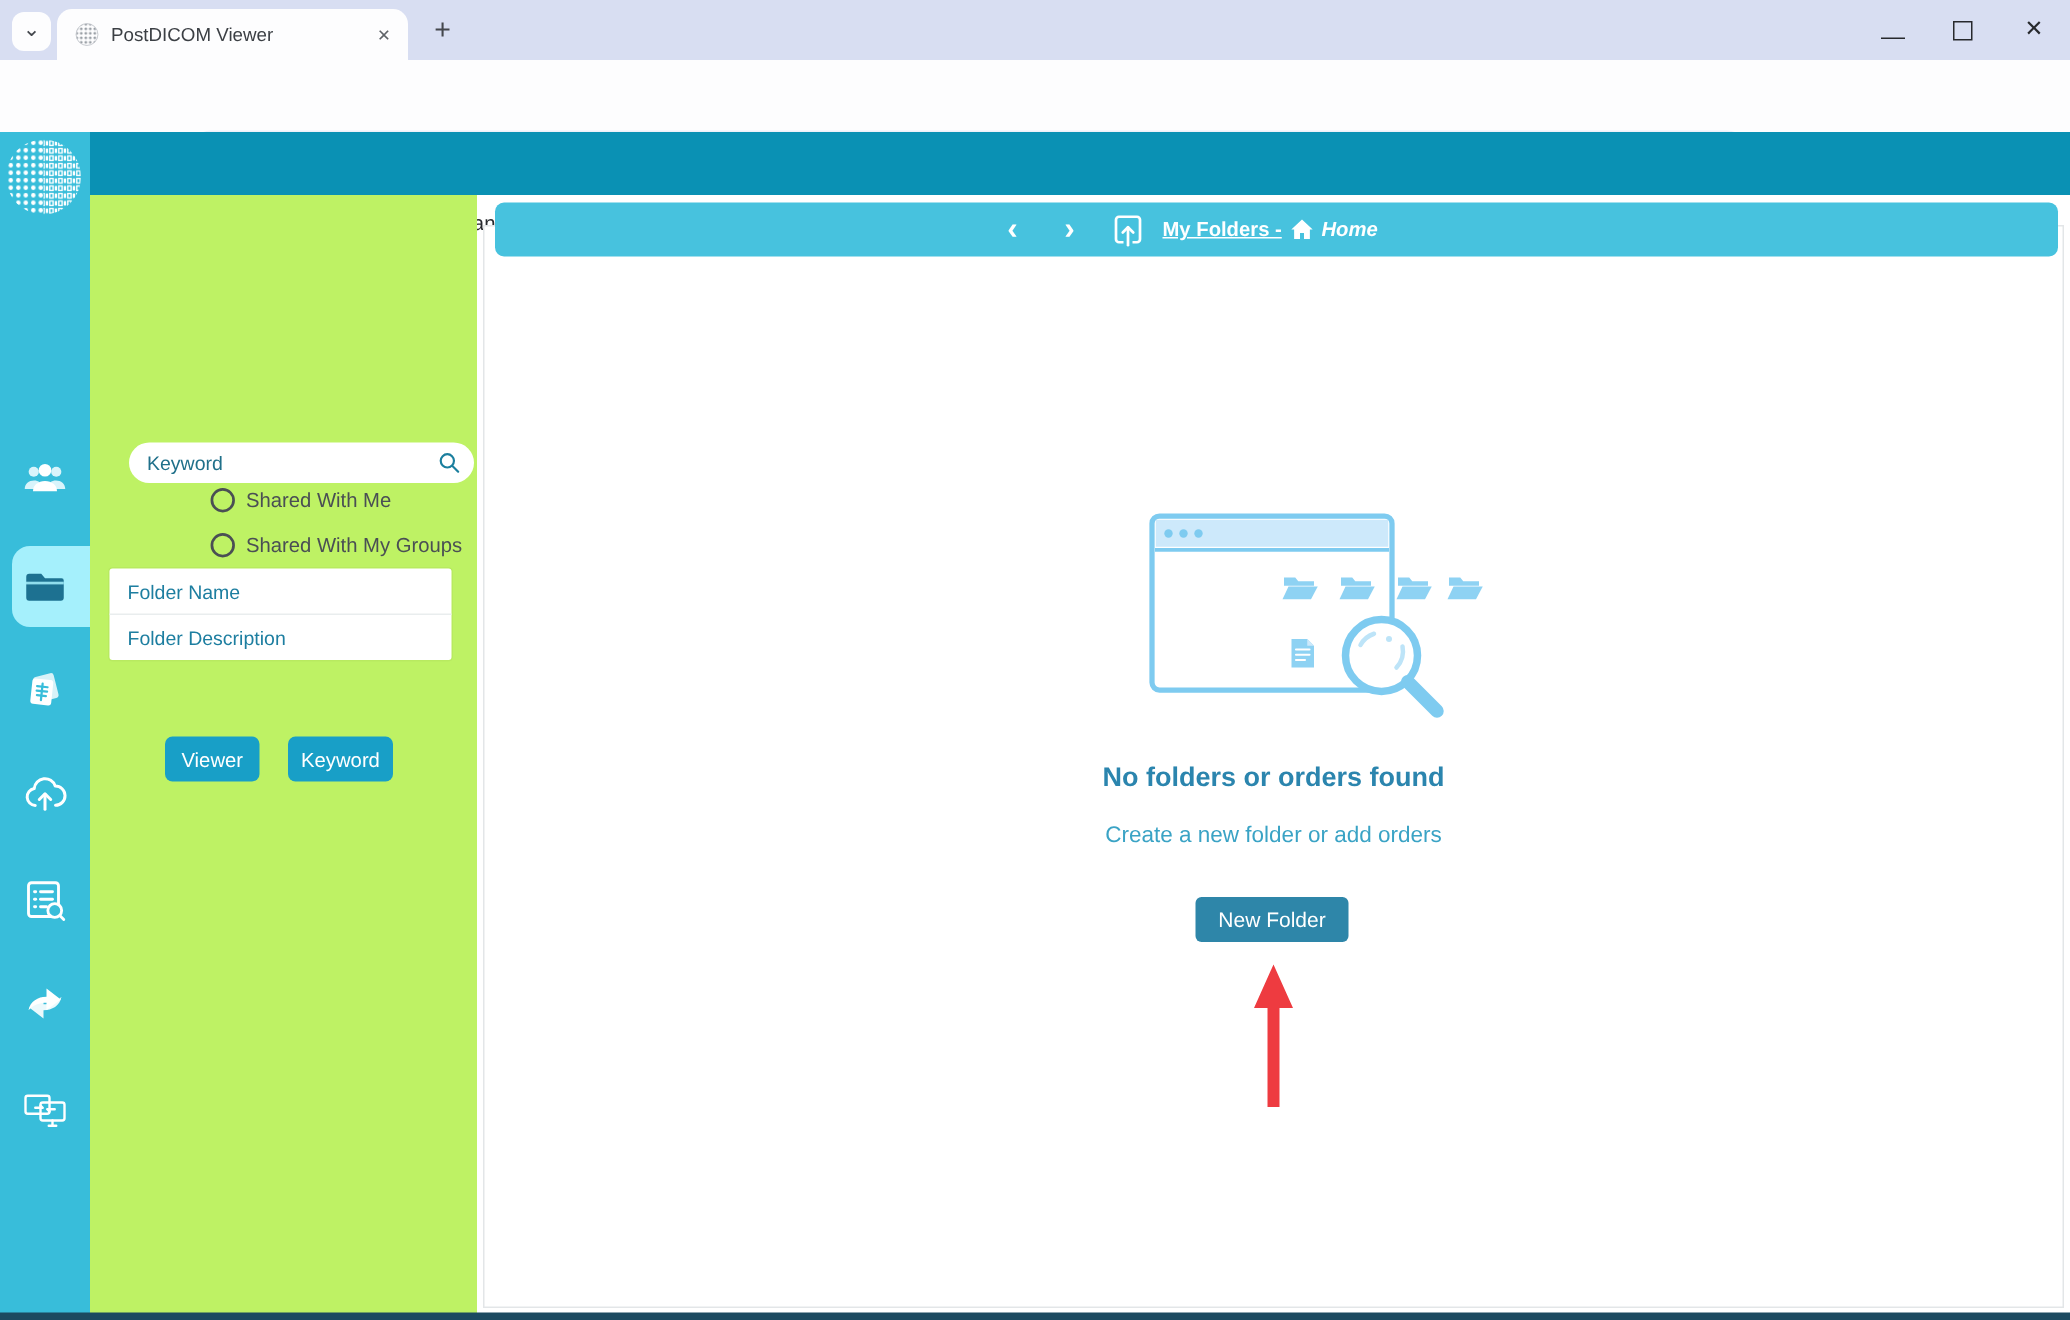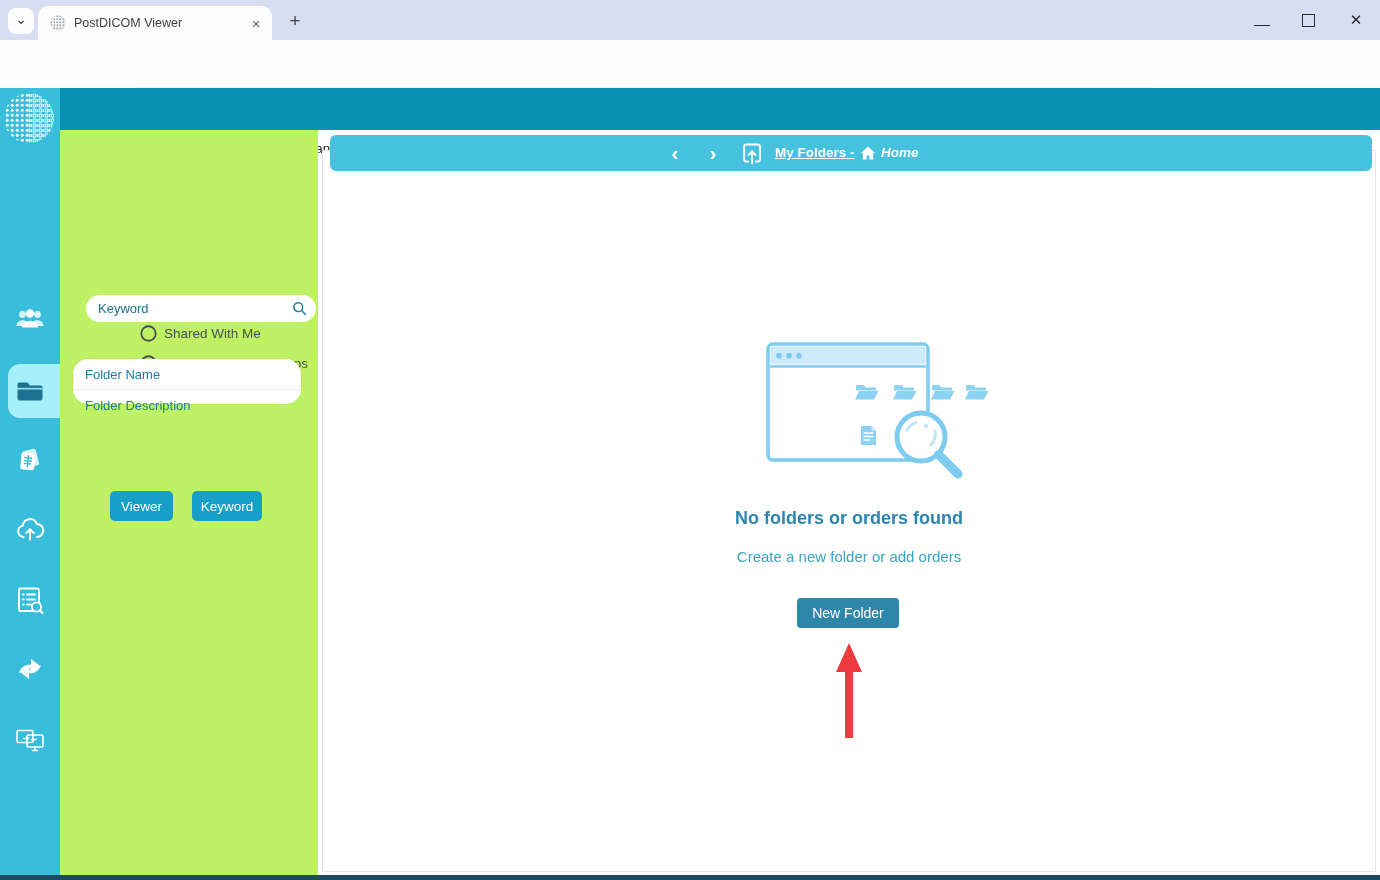--- a/index.html
+++ b/index.html
@@ -53,22 +53,22 @@
   .radio-row { left:80px; height:20px; display:flex; align-items:center; gap:7px;
     cursor:pointer; }
   .radio-row span.lbl { font-size:13.5px; color:#4a4f54; }
   #keyword-wrap { left:86px; top:295px; width:230px; height:27px; background:#fff;
     border-radius:14px; }
   #keyword-input { position:absolute; left:12px; top:0; width:190px; height:27px;
     border:none; outline:none; background:transparent; font-size:13px; color:#1d7ea0;
     font-family:"Liberation Sans",sans-serif; }
   #keyword-input::placeholder { color:#20708a; opacity:1; }
   #keyword-mag { position:absolute; right:8px; top:5px; width:17px; height:17px; }
-  #fields-box { left:73px; top:359px; width:228px; height:45px; background:#fff;
-    border-radius:15px; box-shadow:0 0 0 1px rgba(0,0,0,0.03); }
+  #fields-box { left:73px; top:379px; width:228px; height:61px; background:#fff;
+    border-radius:2px; box-shadow:0 0 0 1px rgba(0,0,0,0.03); }
   .field-input { position:absolute; left:0; width:228px; height:30px; border:none;
     outline:none; background:transparent; padding-left:12px; font-size:13px;
     color:#1d7ea0; font-family:"Liberation Sans",sans-serif; }
   .field-input::placeholder { color:#1d7ea0; opacity:1; }
   #field-divider { position:absolute; left:0; top:30px; width:228px; height:1px;
     background:#e9edee; }
   .teal-btn { top:491px; height:30px; background:#189fc7; border:none; border-radius:5px;
     color:#fff; font-size:13.5px; font-family:"Liberation Sans",sans-serif;
     cursor:pointer; }
   #clear-btn { left:110px; width:63px; }

